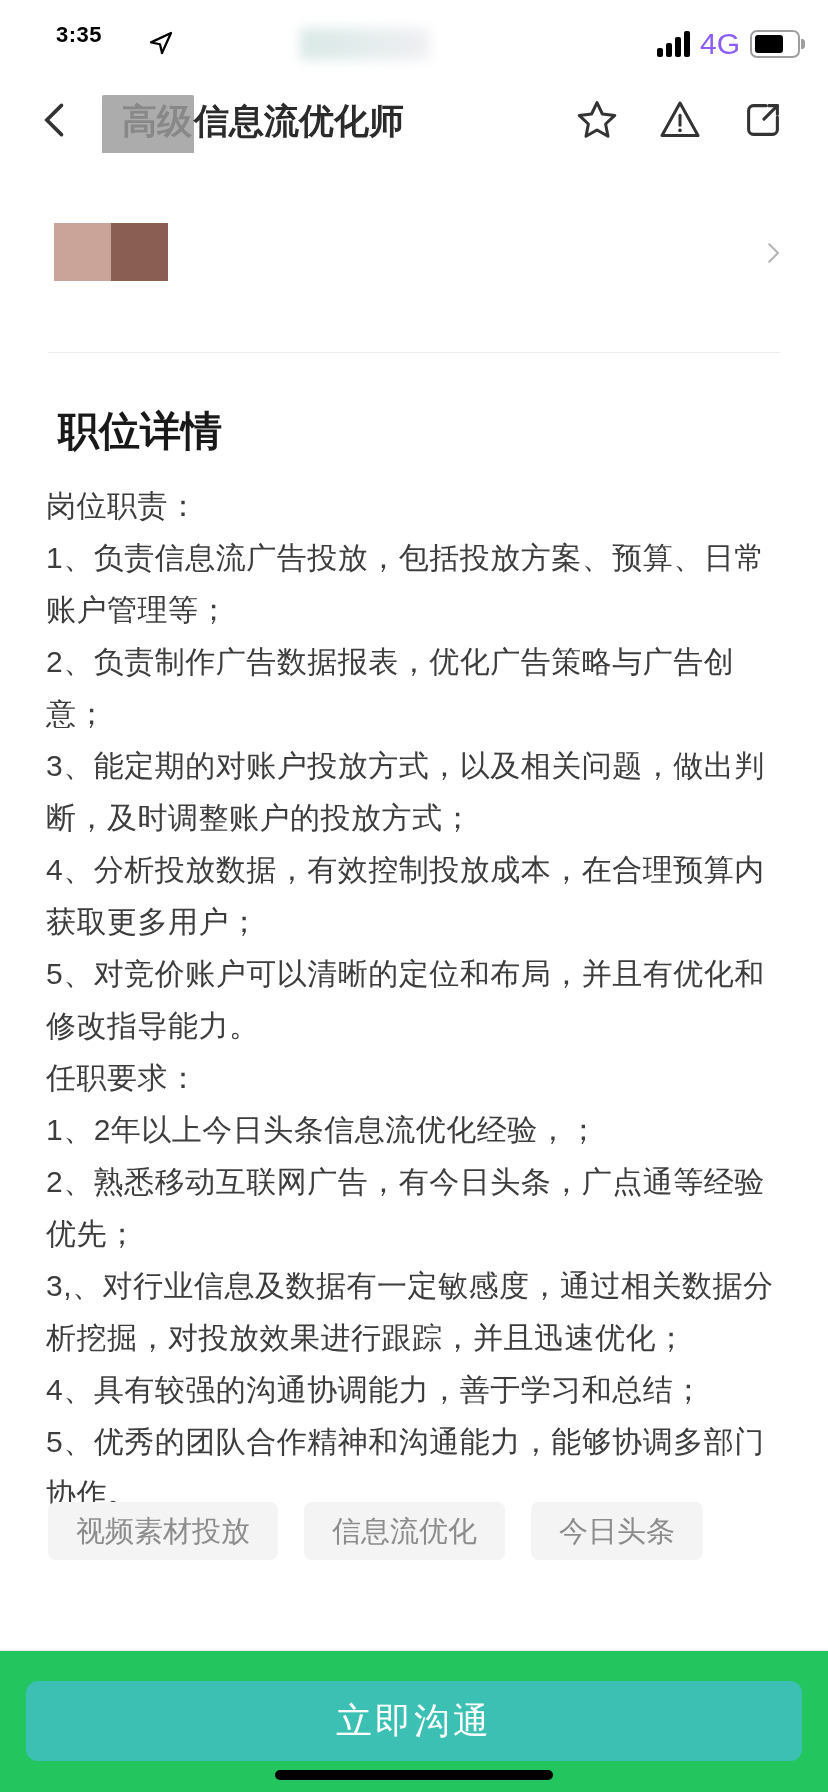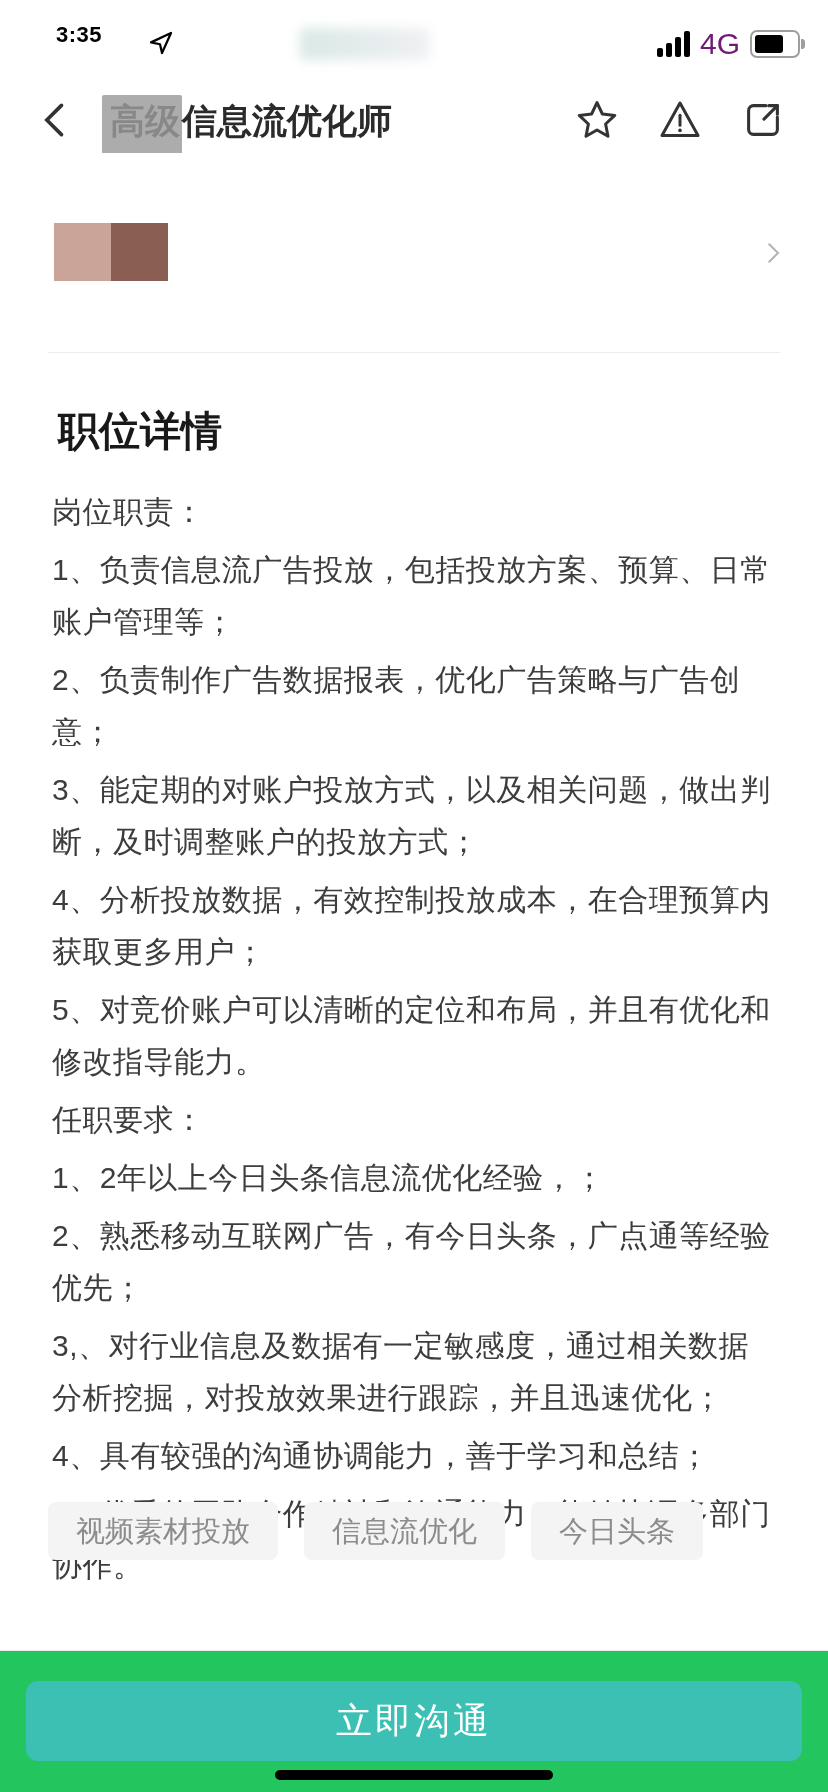--- a/index.html
+++ b/index.html
@@ -10,42 +10,42 @@
   
   .status-bar{position:absolute;top:0;left:0;right:0;height:88px;background:#fff;}
   .sb-time{position:absolute;left:56px;top:22px;font-size:22px;font-weight:700;letter-spacing:.5px;color:#000;}
   .sb-loc{position:absolute;left:146px;top:28px;width:30px;height:30px;}
   .carrier-redaction{position:absolute;left:300px;top:28px;width:130px;height:32px;
     background:linear-gradient(90deg,rgba(170,205,200,.45),rgba(205,205,215,.30));filter:blur(6px);border-radius:6px;}
   .sb-right{position:absolute;right:28px;top:24px;display:flex;align-items:center;gap:10px;height:40px;}
   .sig{display:flex;align-items:flex-end;gap:3px;height:26px;}
   .sig i{display:block;width:6px;background:#000;border-radius:2px;}
   .sig i:nth-child(1){height:9px}.sig i:nth-child(2){height:14px}.sig i:nth-child(3){height:20px}.sig i:nth-child(4){height:26px}
-  .sb-net{font-size:30px;color:#701a75;}
+  .sb-net{font-size:30px;color:#8b5cf6;}
   .battery{position:relative;width:46px;height:24px;border:2.5px solid rgba(0,0,0,.38);border-radius:7px;}
   .battery .fill{position:absolute;left:3px;top:3px;bottom:3px;width:60%;background:#000;border-radius:3px;}
   .battery .nub{position:absolute;right:-7px;top:7px;width:4px;height:10px;background:rgba(0,0,0,.38);border-radius:0 3px 3px 0;}
   
   .nav{position:absolute;top:88px;left:0;right:0;height:65px;background:#fff;border-bottom:1px solid #e3e3e3;}
   .nav-back{position:absolute;left:34px;top:8px;width:44px;height:48px;}
   .nav-title{position:absolute;left:102px;top:10px;font-size:35px;font-weight:600;color:#2b2b2b;white-space:nowrap;}
-  .masked{background:rgba(157,157,157,.85);color:rgba(70,70,70,.35);padding:6px 2px 16px 8px;border-radius:2px;}
+  .masked{background:rgba(157,157,157,.85);color:rgba(70,70,70,.35);padding:6px 2px 16px 20px;border-radius:2px;}
   .nav-actions{position:absolute;right:40px;top:6px;display:flex;gap:33px;}
   .nav-icon{width:50px;height:52px;display:flex;align-items:center;justify-content:center;}
   
   .card{position:absolute;top:153px;left:0;right:0;height:199px;background:#fff;}
   .logo-redaction{position:absolute;left:54px;top:70px;width:114px;height:58px;display:flex;}
   .logo-redaction .l{width:50%;height:100%;}
   .logo-redaction .r{width:50%;height:100%;}
   .card-chevron{position:absolute;right:40px;top:78px;width:30px;height:44px;}
   .divider{position:absolute;left:48px;right:48px;height:1px;background:#ececec;}
   
   .section-title{position:absolute;left:48px;top:404px;font-size:41px;font-weight:700;color:#191919;margin-left:10px;}
   .body-text{position:absolute;left:46px;right:46px;top:480px;font-size:30px;line-height:52px;color:#3d3d3d;letter-spacing:.5px;}
-  .para{margin:6px;}
+  .para{margin:0;}
   .tags{position:absolute;left:48px;top:1502px;display:flex;gap:26px;}
   .tag{height:58px;line-height:58px;padding:0 28px;background:#f4f4f4;border-radius:8px;
        font-size:29px;color:#8c8c8c;white-space:nowrap;}
   
   .bottom-bar{position:absolute;left:0;right:0;top:1650px;bottom:0;background:#22c55e;border-top:1px solid #ebebeb;}
   .cta{position:absolute;left:26px;right:26px;top:30px;height:80px;border:none;border-radius:12px;
        background:#3cc0b4;color:#ffffff;font-size:36px;letter-spacing:3px;
        font-family:"Liberation Sans","DejaVu Sans",sans-serif;display:flex;align-items:center;justify-content:center;}
   .home-indicator{position:absolute;left:50%;transform:translateX(-50%);bottom:12px;width:278px;height:10px;
        background:#000;border-radius:6px;}

